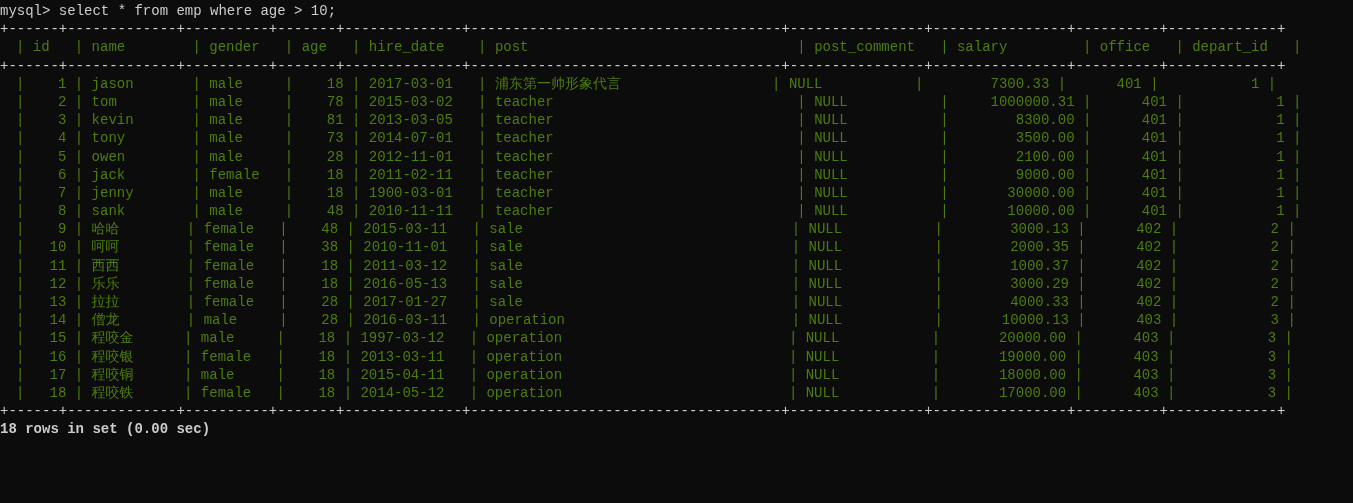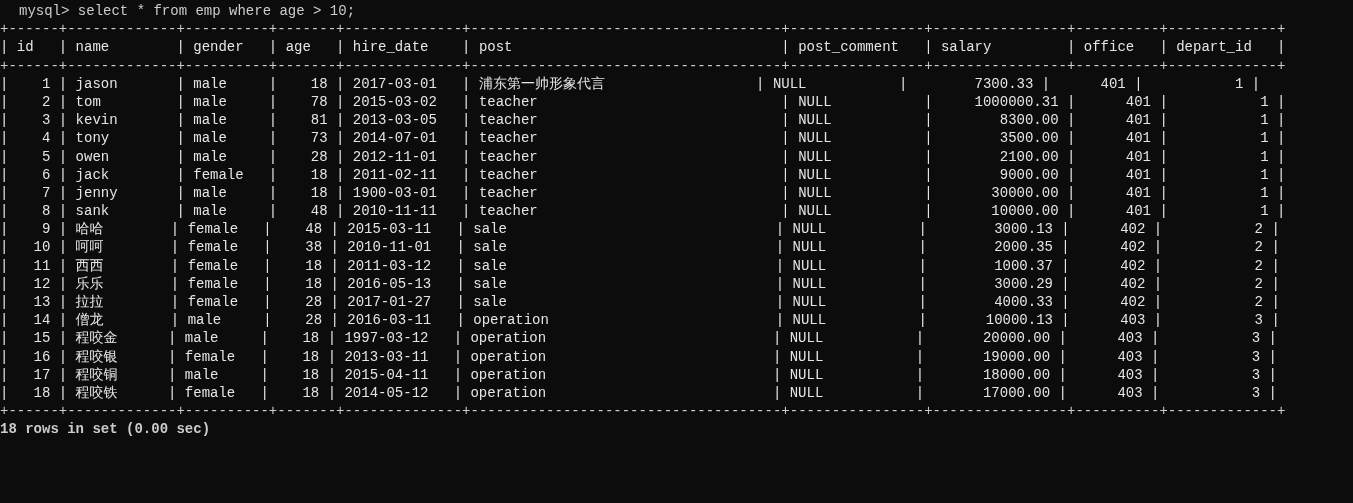--- a/index.html
+++ b/index.html
@@ -13,33 +13,33 @@
     width: 1353px;
     height: 503px;
     overflow: hidden;
   }
   .term {
     white-space: pre;
     padding: 2px 0 0 0;
   }
   .prompt-line {
     color: #cccccc;
-    padding-left: 19px;
   }
   .mysql-prompt {
     color: #cccccc;
   }
   .sql {
     color: #cccccc;
   }
   .border-line {
     color: #cccccc;
   }
   .row-line {
-    color: #e5e5e5;
+    color: #4d7c0f;
+    padding-left: 16px;
   }
   .status-line {
     color: #cccccc;
     font-weight: bold;
   }
 </style>
 </head>
 <body>
 
 <div class="term" id="terminal"><div class="prompt-line"><span class="mysql-prompt">mysql&gt;</span> <span class="sql">select * from emp where age &gt; 10;</span></div><div class="border-line">+------+-------------+----------+-------+--------------+-------------------------------------+----------------+----------------+----------+-------------+</div><div class="row-line">| id   | name        | gender   | age   | hire_date    | post                                | post_comment   | salary         | office   | depart_id   |</div><div class="border-line">+------+-------------+----------+-------+--------------+-------------------------------------+----------------+----------------+----------+-------------+</div><div class="row-line">|    1 | jason       | male     |    18 | 2017-03-01   | 浦东第一帅形象代言                  | NULL           |        7300.33 |      401 |           1 |</div><div class="row-line">|    2 | tom         | male     |    78 | 2015-03-02   | teacher                             | NULL           |     1000000.31 |      401 |           1 |</div><div class="row-line">|    3 | kevin       | male     |    81 | 2013-03-05   | teacher                             | NULL           |        8300.00 |      401 |           1 |</div><div class="row-line">|    4 | tony        | male     |    73 | 2014-07-01   | teacher                             | NULL           |        3500.00 |      401 |           1 |</div><div class="row-line">|    5 | owen        | male     |    28 | 2012-11-01   | teacher                             | NULL           |        2100.00 |      401 |           1 |</div><div class="row-line">|    6 | jack        | female   |    18 | 2011-02-11   | teacher                             | NULL           |        9000.00 |      401 |           1 |</div><div class="row-line">|    7 | jenny       | male     |    18 | 1900-03-01   | teacher                             | NULL           |       30000.00 |      401 |           1 |</div><div class="row-line">|    8 | sank        | male     |    48 | 2010-11-11   | teacher                             | NULL           |       10000.00 |      401 |           1 |</div><div class="row-line">|    9 | 哈哈        | female   |    48 | 2015-03-11   | sale                                | NULL           |        3000.13 |      402 |           2 |</div><div class="row-line">|   10 | 呵呵        | female   |    38 | 2010-11-01   | sale                                | NULL           |        2000.35 |      402 |           2 |</div><div class="row-line">|   11 | 西西        | female   |    18 | 2011-03-12   | sale                                | NULL           |        1000.37 |      402 |           2 |</div><div class="row-line">|   12 | 乐乐        | female   |    18 | 2016-05-13   | sale                                | NULL           |        3000.29 |      402 |           2 |</div><div class="row-line">|   13 | 拉拉        | female   |    28 | 2017-01-27   | sale                                | NULL           |        4000.33 |      402 |           2 |</div><div class="row-line">|   14 | 僧龙        | male     |    28 | 2016-03-11   | operation                           | NULL           |       10000.13 |      403 |           3 |</div><div class="row-line">|   15 | 程咬金      | male     |    18 | 1997-03-12   | operation                           | NULL           |       20000.00 |      403 |           3 |</div><div class="row-line">|   16 | 程咬银      | female   |    18 | 2013-03-11   | operation                           | NULL           |       19000.00 |      403 |           3 |</div><div class="row-line">|   17 | 程咬铜      | male     |    18 | 2015-04-11   | operation                           | NULL           |       18000.00 |      403 |           3 |</div><div class="row-line">|   18 | 程咬铁      | female   |    18 | 2014-05-12   | operation                           | NULL           |       17000.00 |      403 |           3 |</div><div class="border-line">+------+-------------+----------+-------+--------------+-------------------------------------+----------------+----------------+----------+-------------+</div><div class="status-line">18 rows in set (0.00 sec)</div></div>

